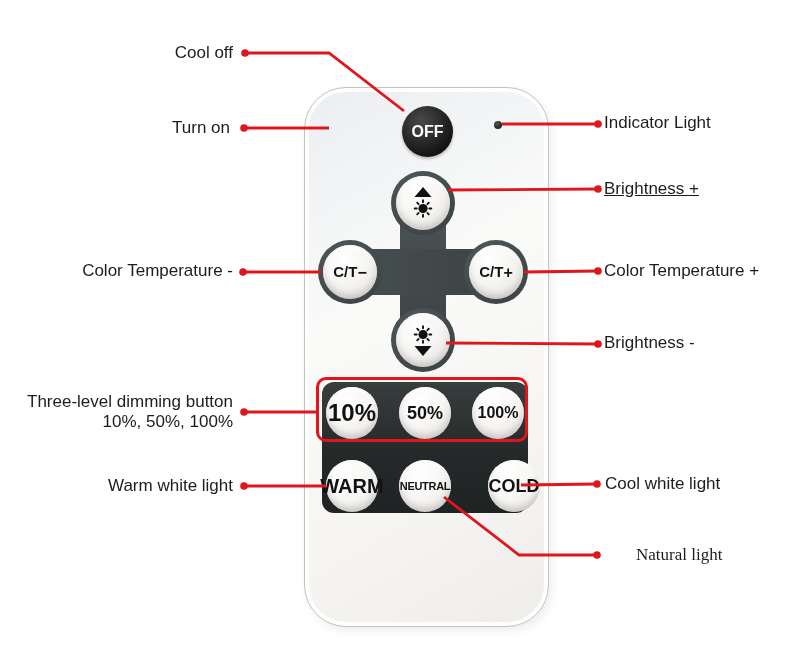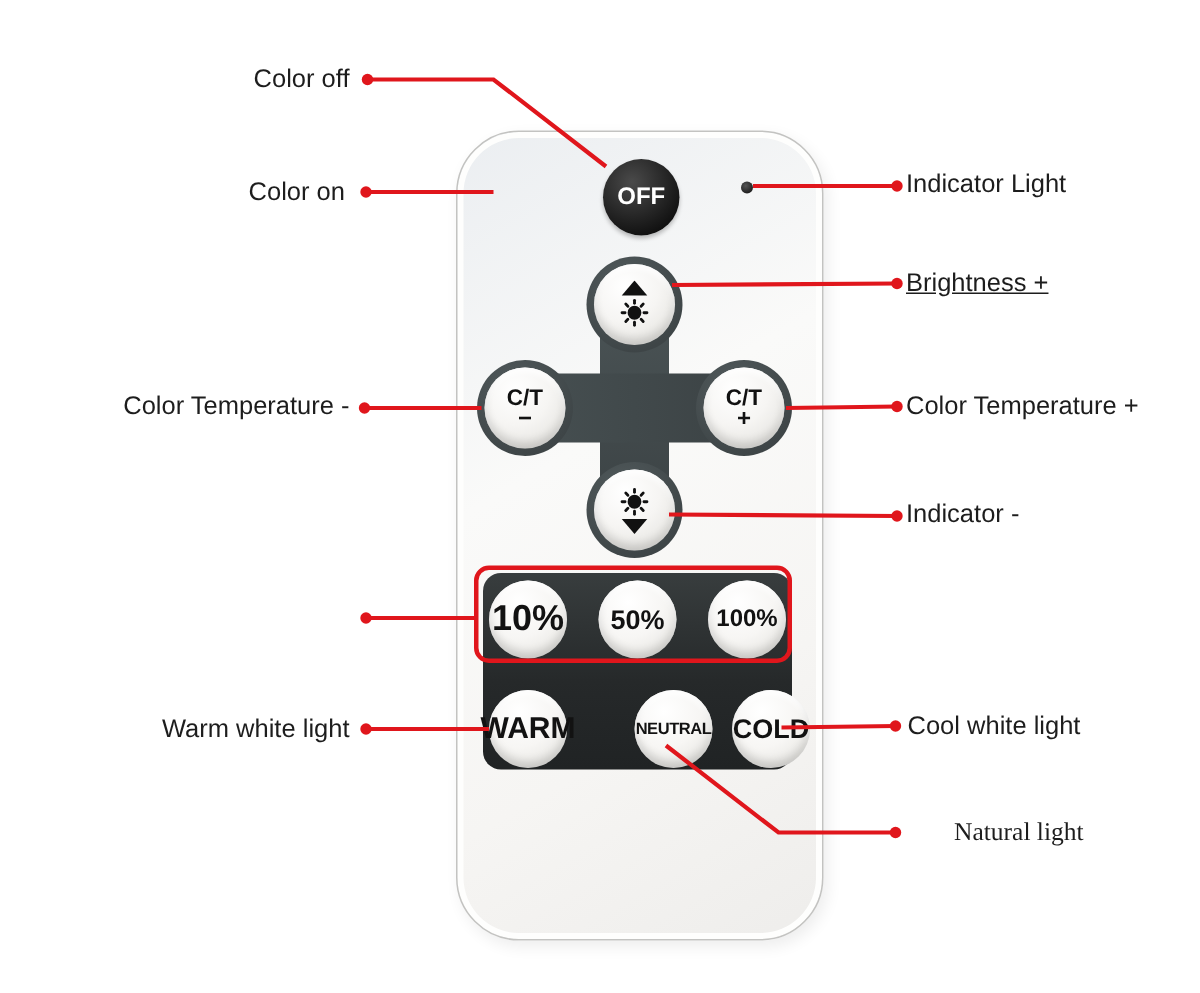--- a/index.html
+++ b/index.html
@@ -41,21 +41,21 @@
   .dpad-ring{position:absolute;width:64px;height:64px;border-radius:50%;
     background:radial-gradient(circle at 40% 32%,#535c5e 0%,#3e4547 75%);}
   .ring-up{left:391px;top:171px;}
   .ring-down{left:391px;top:308px;}
   .ring-left{left:318px;top:240px;}
   .ring-right{left:464px;top:240px;}
   .pad-btn{
     position:absolute;width:54px;height:54px;border-radius:50%;cursor:pointer;
     background:radial-gradient(circle at 38% 28%,#ffffff 0%,#f6f5f3 45%,#e4e3df 85%,#d9d8d4 100%);
     box-shadow:inset 0 -4px 6px rgba(0,0,0,0.14), inset 0 3px 4px rgba(255,255,255,0.95);
-    display:flex;flex-direction:column;align-items:center;justify-content:center;
+    display:flex;flex-direction:row;align-items:center;justify-content:center;
     color:#121212;font-weight:bold;
   }
   .pad-up{left:396px;top:176px;}
   .pad-down{left:396px;top:313px;}
   .pad-left{left:323px;top:245px;}
   .pad-right{left:469px;top:245px;}
   .ct-line1{font-size:15px;line-height:14px;}
   .ct-line2{font-size:16px;line-height:13px;}
   
   .bottom-panel{
@@ -66,21 +66,21 @@
     position:absolute;width:52px;height:52px;border-radius:50%;cursor:pointer;
     background:radial-gradient(circle at 38% 28%,#ffffff 0%,#f7f6f4 48%,#e6e5e1 85%,#dcdbd7 100%);
     box-shadow:inset 0 -4px 6px rgba(0,0,0,0.15), inset 0 3px 4px rgba(255,255,255,0.95);
     display:flex;align-items:center;justify-content:center;
     color:#121212;font-weight:bold;
   }
   .b10{left:326px;top:387px;font-size:24px;}
   .b50{left:399px;top:387px;font-size:18px;}
   .b100{left:472px;top:387px;font-size:16px;}
   .bwarm{left:326px;top:460px;font-size:20px;}
-  .bneutral{left:399px;top:460px;font-size:11px;letter-spacing:-0.3px;margin-left:24px;}
+  .bneutral{left:399px;top:460px;font-size:11px;letter-spacing:-0.3px;}
   .bcold{left:472px;top:460px;font-size:18px;margin-left:16px;}
   
   .dim-box{
     position:absolute;left:316px;top:377px;width:212px;height:65px;
     border:3px solid #e0161c;border-radius:10px;box-sizing:border-box;
     background:transparent;pointer-events:none;
   }
   
   .overlay{position:absolute;left:0;top:0;width:800px;height:662px;pointer-events:none;}
   
@@ -180,25 +180,29 @@
       <circle cx="244" cy="486" r="3.8"></circle>
       <circle cx="598" cy="124" r="3.8"></circle>
       <circle cx="598" cy="189" r="3.8"></circle>
       <circle cx="598" cy="271" r="3.8"></circle>
       <circle cx="598" cy="344" r="3.8"></circle>
       <circle cx="597" cy="484" r="3.8"></circle>
       <circle cx="597" cy="555" r="3.8"></circle>
     </g>
   </svg>
 
-  <div class="lbl left-col" style="right:567px;top:43px;">Color off</div>
-  <div class="lbl left-col" style="right:570px;top:118px;">Color on</div>
+  <div class="lbl left-col" style="right:567px;top:43px;">Cool off</div>
+  <div class="lbl left-col" style="right:570px;top:118px;">Turn on</div>
   <div class="lbl left-col" style="right:567px;top:261px;">Color Temperature -</div>
+  <div class="lbl left-col" style="right:567px;top:392px;">
+    <div>Three-level dimming button</div>
+    <div>10%, 50%, 100%</div>
+  </div>
   <div class="lbl left-col" style="right:567px;top:476px;">Warm white light</div>
 
   <div class="lbl" style="left:604px;top:113px;">Indicator Light</div>
   <div class="lbl" style="left:604px;top:179px;text-decoration:underline;">Brightness +</div>
   <div class="lbl" style="left:604px;top:261px;">Color Temperature +</div>
-  <div class="lbl" style="left:604px;top:333px;">Indicator -</div>
+  <div class="lbl" style="left:604px;top:333px;">Brightness -</div>
   <div class="lbl" style="left:605px;top:474px;">Cool white light</div>
   <div class="lbl" style="left:636px;top:545px;font-family:Liberation Serif, serif;">Natural light</div>
 
 </div>
 
 </body></html>

